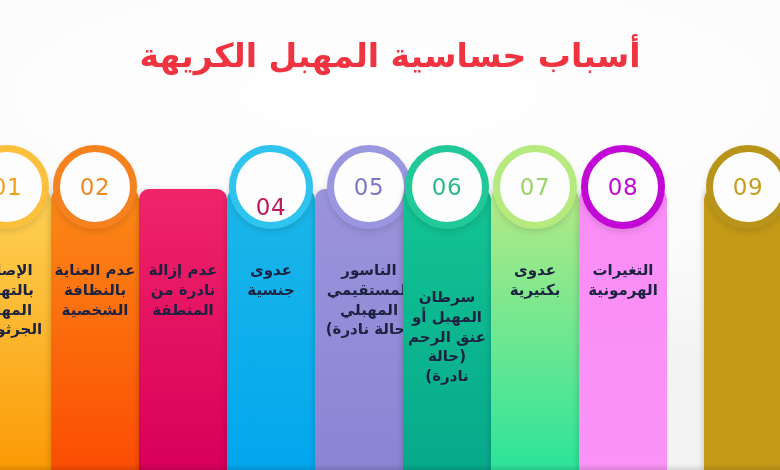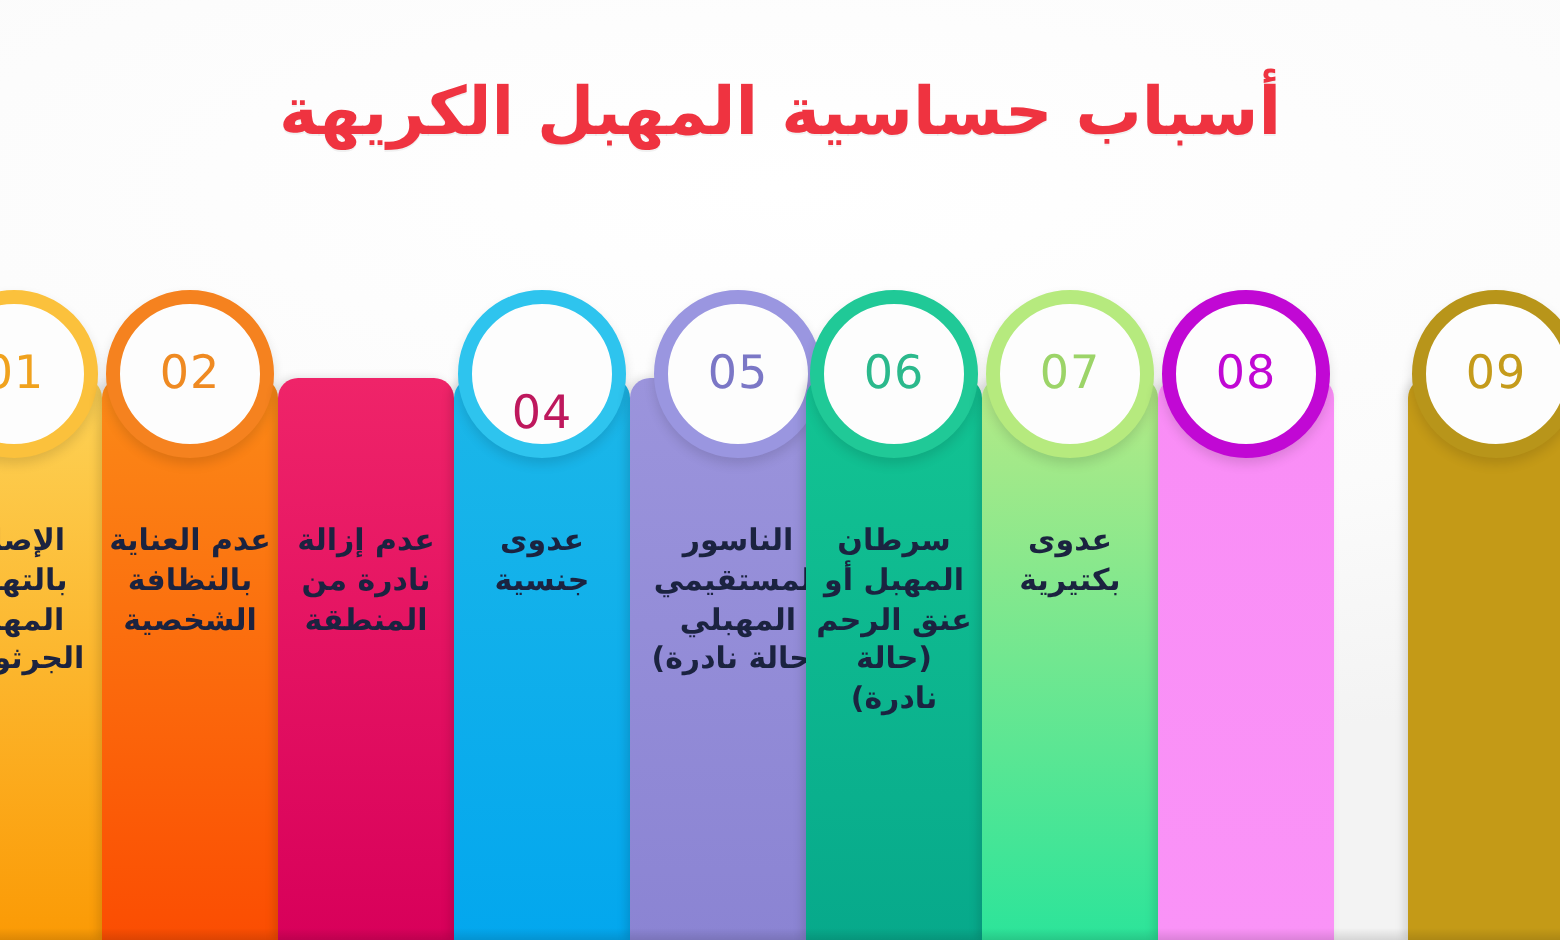--- a/index.html
+++ b/index.html
@@ -146,38 +146,40 @@
         <div class="label" style="color: rgb(27, 35, 64);">الناسور
 المستقيمي
 المهبلي
 (حالة نادرة)</div>
       </div>
       <div class="card" style="left: 403px; width: 88px; padding-left: 38px;">
         <div class="body" style="background: linear-gradient(rgb(19, 196, 147) 0%, rgb(7, 169, 139) 100%);"></div>
         <div class="circle" style="border: 7px solid rgb(32, 201, 151);">
           <span class="num" style="color: rgb(43, 185, 140);">06</span>
         </div>
-        <div class="label" style="color: rgb(27, 35, 64);">سرطان
+        <div class="label" style="color: rgb(27, 35, 64); margin-top: 27px;">سرطان
 المهبل أو
 عنق الرحم
 (حالة نادرة)</div>
       </div>
       <div class="card" style="left: 491px; width: 88px;">
         <div class="body" style="background: linear-gradient(rgb(183, 234, 134) 0%, rgb(44, 228, 154) 100%);"></div>
         <div class="circle" style="border: 7px solid rgb(182, 234, 126);">
           <span class="num" style="color: rgb(156, 212, 104);">07</span>
         </div>
         <div class="label" style="color: rgb(27, 35, 64);">عدوى
 بكتيرية</div>
       </div>
       <div class="card" style="left: 579px; width: 88px;">
         <div class="body" style="background: linear-gradient(rgb(249, 141, 246) 0%, rgb(250, 147, 247) 100%);"></div>
         <div class="circle" style="border: 7px solid rgb(193, 8, 212);">
           <span class="num" style="color: rgb(193, 8, 212);">08</span>
         </div>
+        <div class="label" style="color: rgb(27, 35, 64);">التغيرات
+الهرمونية</div>
       </div>
       <div class="card" style="left: 667px; width: 88px; margin-left: 37px;">
         <div class="body" style="background: linear-gradient(rgb(196, 154, 23) 0%, rgb(196, 154, 23) 100%);"></div>
         <div class="circle" style="border: 7px solid rgb(184, 149, 26);">
           <span class="num" style="color: rgb(197, 155, 27);">09</span>
         </div>
       </div>
     </div>
 
   <div class="floor"></div>

